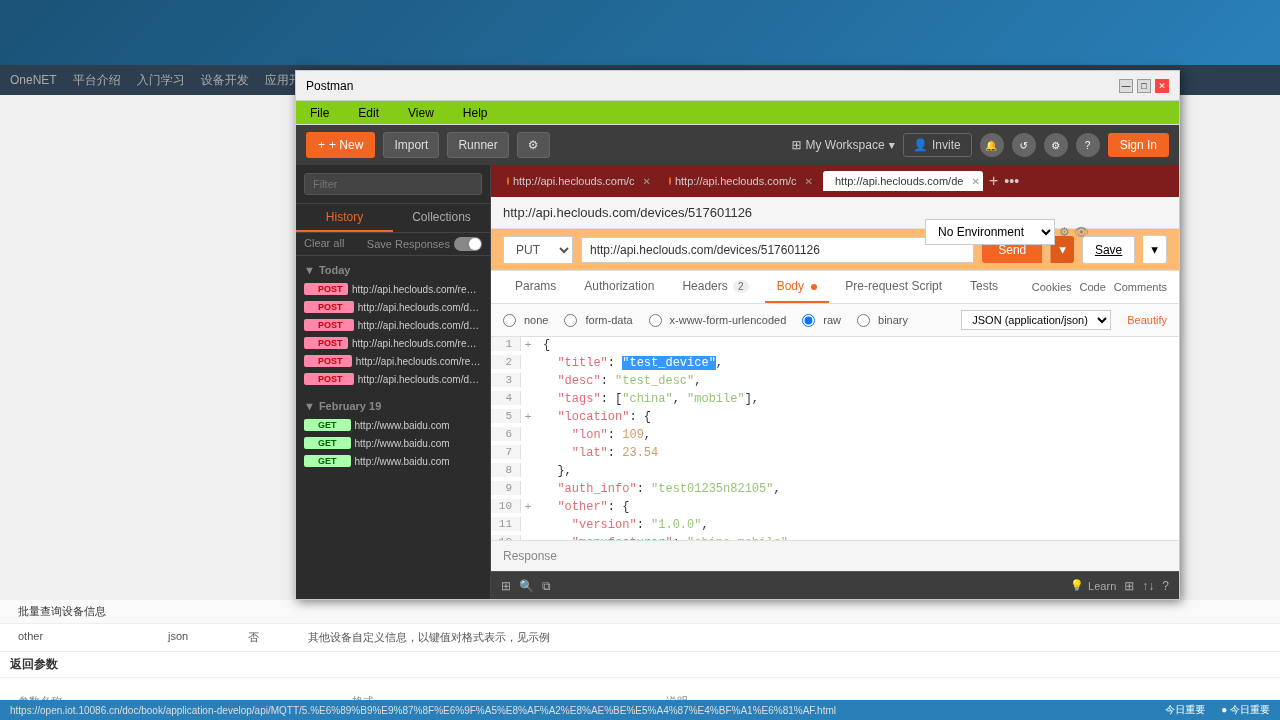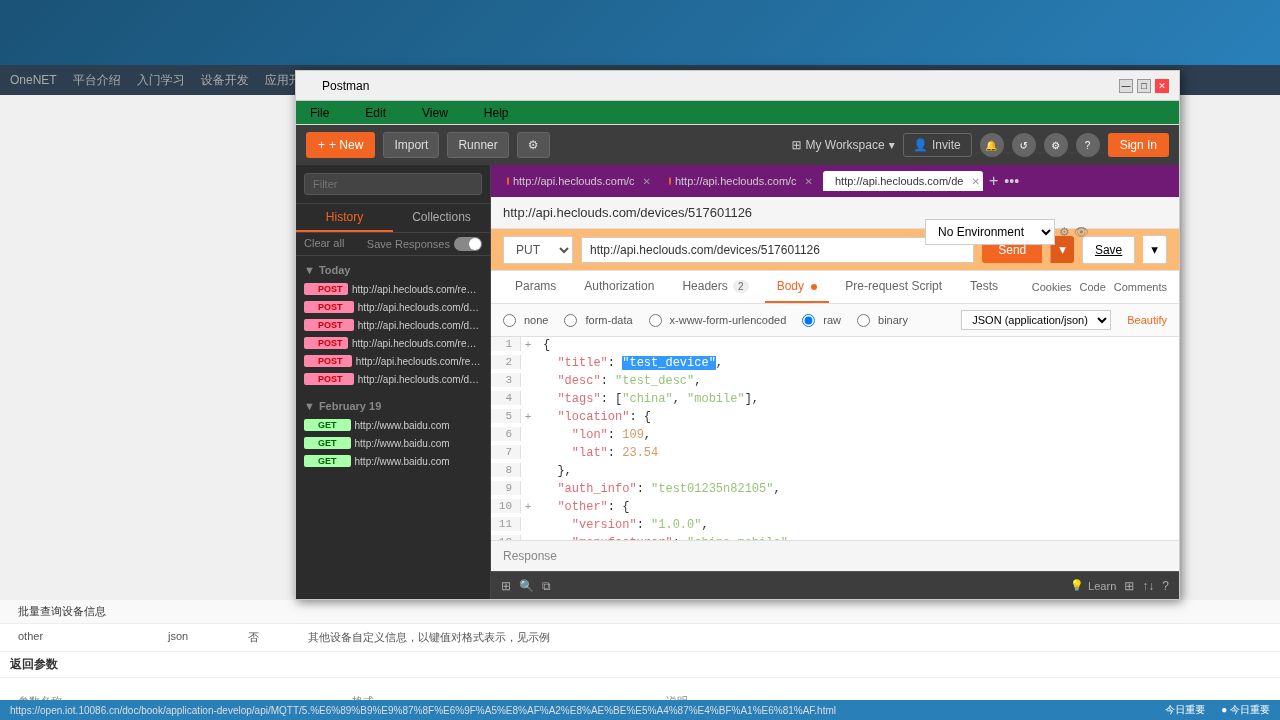--- a/index.html
+++ b/index.html
@@ -21,32 +21,32 @@
 
     .title-bar {
       background: #f0f0f0;
       height: 30px;
       display: flex;
       align-items: center;
       padding: 0 10px;
       border-bottom: 1px solid #ccc;
       justify-content: space-between;
     }
-    .title-bar-left { display: flex; align-items: center; gap: 8px; font-size: 12px; margin-left: 16px; }
+    .title-bar-left { display: flex; align-items: center; gap: 8px; font-size: 12px; }
     .title-bar-controls { display: flex; gap: 4px; }
     .title-btn { width: 14px; height: 14px; border: 1px solid #999; background: #ddd; cursor: pointer; font-size: 9px; display: flex; align-items: center; justify-content: center; }
 
     
     .menu-bar {
-      background: #15803d;
+      background: #84cc16;
       height: 24px;
       display: flex;
       align-items: center;
       padding: 0 8px;
-      gap: 24px;
+      gap: 17px;
       border-bottom: 1px solid #ddd;
       font-size: 12px;
     }
     .menu-item { cursor: pointer; padding: 2px 6px; }
 
     
     .toolbar {
       background: #3d3d3d;
       height: 40px;
       display: flex;
@@ -179,21 +179,21 @@
     
     .right-panel {
       flex: 1;
       display: flex;
       flex-direction: column;
       background: #fff;
     }
 
     
     .tabs-bar {
-      background: #701a75;
+      background: #7f1d1d;
       display: flex;
       align-items: center;
       height: 32px;
       padding: 0 8px;
       gap: 2px;
     }
     .tab-item {
       display: flex;
       align-items: center;
       gap: 4px;

